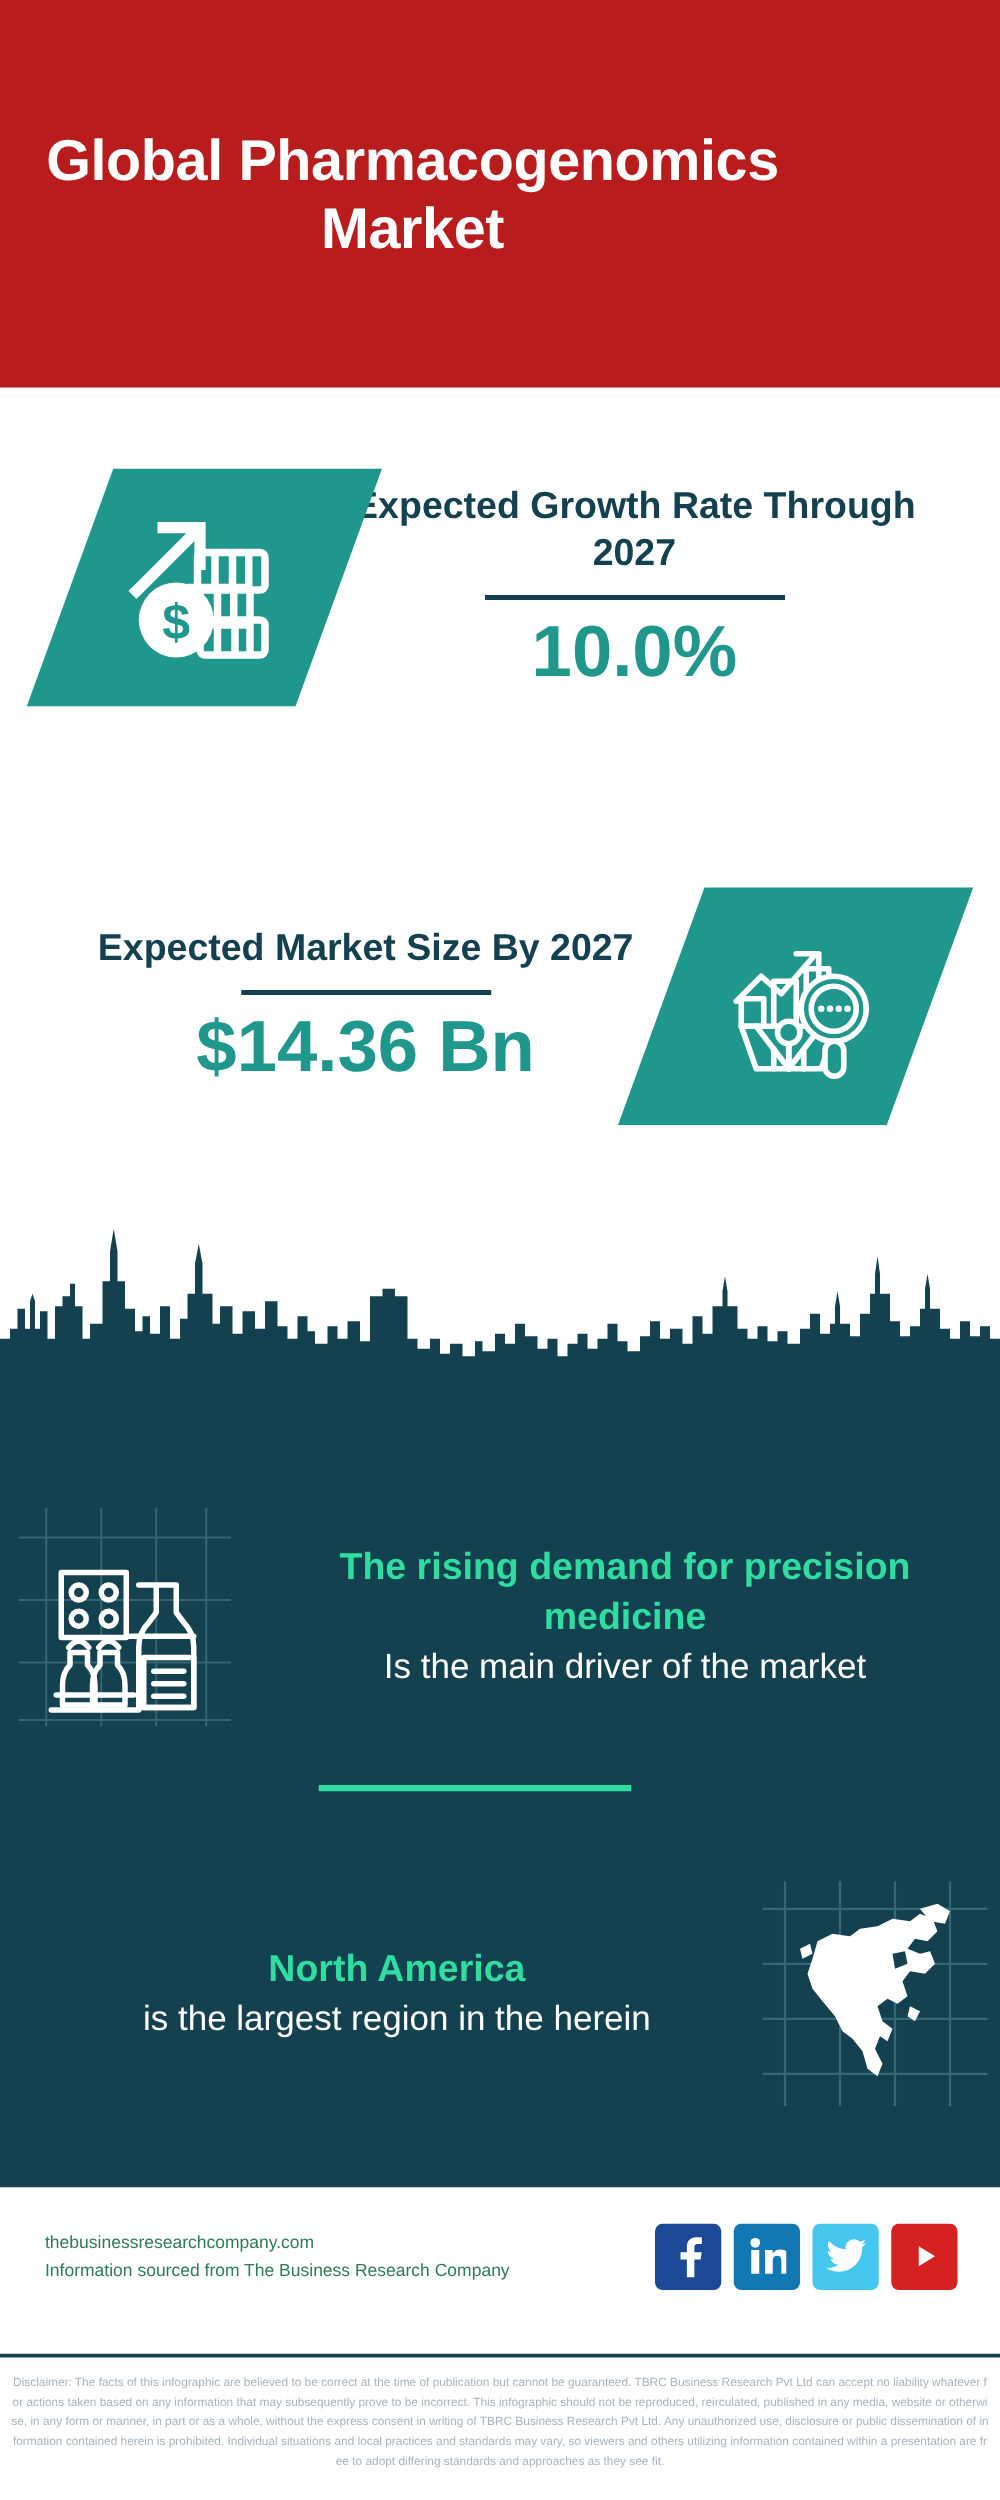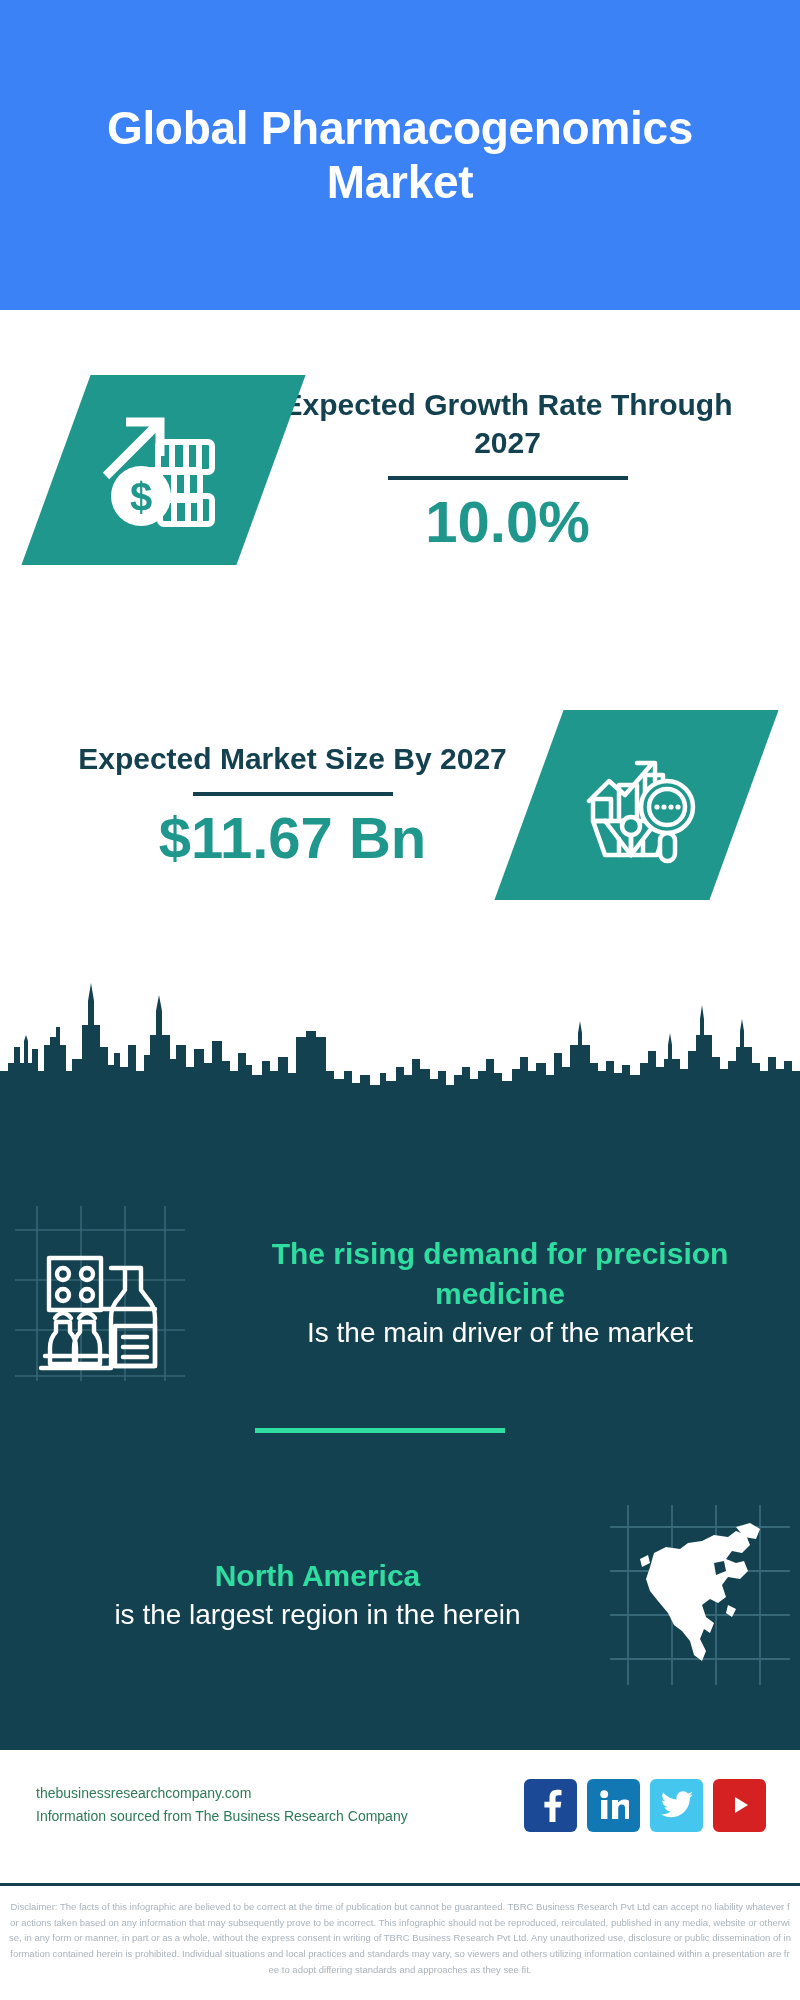--- a/index.html
+++ b/index.html
@@ -15,24 +15,24 @@
     overflow: hidden;
     background: #ffffff;
   }
 
   
   .header {
     position: absolute;
     top: 0; left: 0;
     width: 800px;
     height: 310px;
-    background: #3b82f6;
-    display: flex;
-    align-items: center;
-    justify-content: center;
+    background: #b91c1c;
+    display: flex;
+    align-items: center;
+    justify-content: flex-start;
   }
   .header-title {
     color: #ffffff;
     font-size: 46px;
     font-weight: bold;
     line-height: 1.18;
     text-align: center;
     width: 660px;
     letter-spacing: -0.3px;
   }
@@ -250,21 +250,21 @@
       <div class="stat-value">10.0%</div>
     </div>
     <div class="spacer-right"></div>
   </div>
 
   <div class="stat-row stat-row-2">
     <div class="spacer-left"></div>
     <div class="stat-text">
       <div class="stat-label">Expected Market Size By 2027</div>
       <div class="stat-rule narrow"></div>
-      <div class="stat-value">$11.67 Bn</div>
+      <div class="stat-value">$14.36 Bn</div>
     </div>
     <div class="para-badge">
       <div class="para-inner">
         <svg width="124" height="124" viewBox="0 0 124 124" aria-hidden="true">
           <g fill="none" stroke="#ffffff" stroke-width="4.5" stroke-linejoin="round" stroke-linecap="round">
             <polyline points="14,58 34,38 50,52 76,22"></polyline>
             <polyline points="62,20 80,20 80,38"></polyline>
             <rect x="18" y="56" width="18" height="22"></rect>
             <rect x="44" y="42" width="18" height="36"></rect>
             <rect x="70" y="32" width="18" height="46"></rect>

